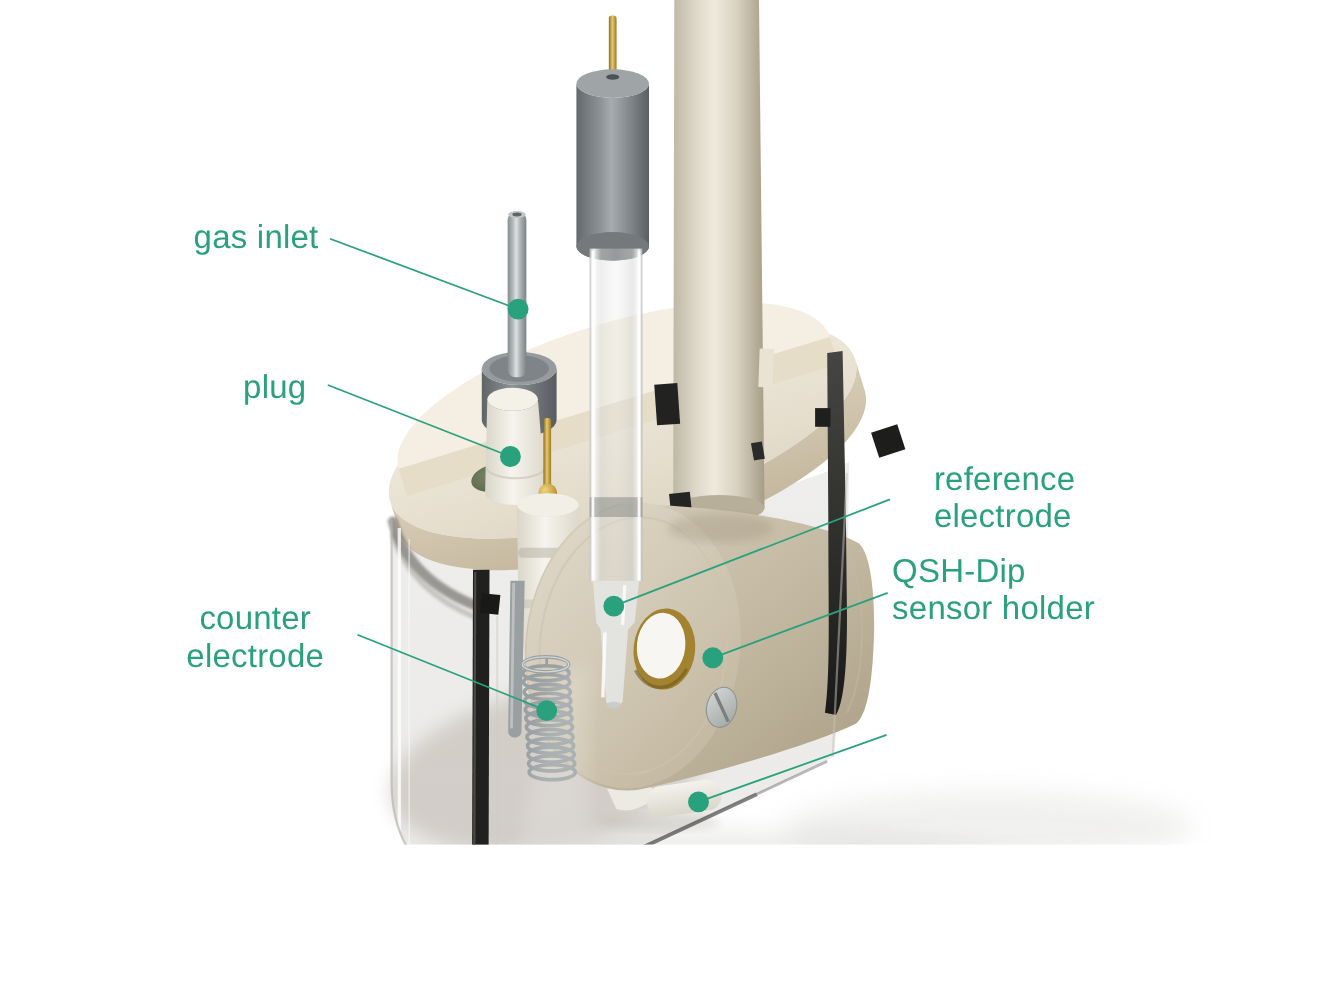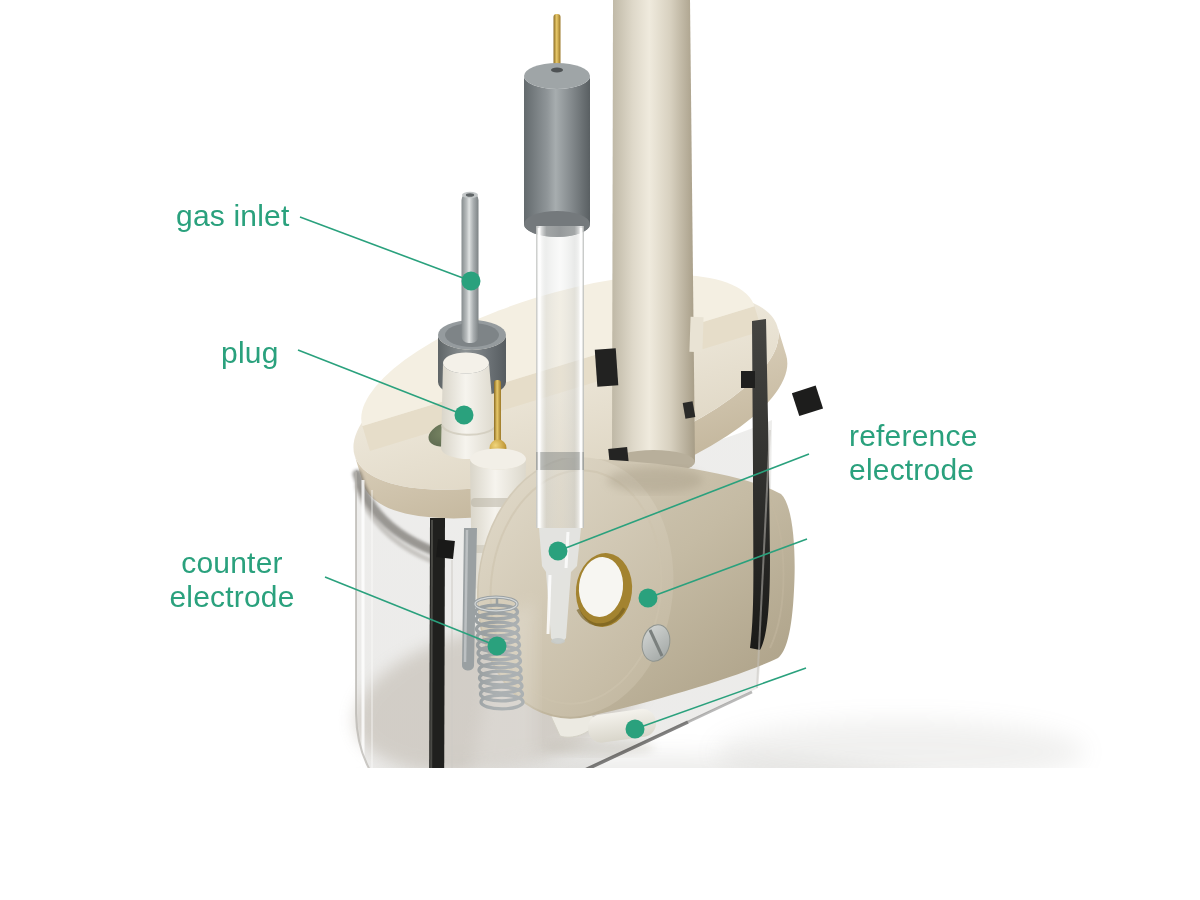--- a/index.html
+++ b/index.html
@@ -293,14 +293,16 @@
   <div class="label" style="left:176px; top:199px;">gas inlet</div>
 
   <div class="label" style="left:221px; top:336px;">plug</div>
 
   <div class="label right" style="left:142px; top:546px; width:180px;">counter
 electrode</div>
 
   <div class="label" style="left:813px; top:419px;margin-left:36px;">reference
 electrode</div>
 
+  <div class="label" style="left:811px; top:503px;">QSH-Dip
+sensor holder</div>
 
 </div>
 
 </body></html>

